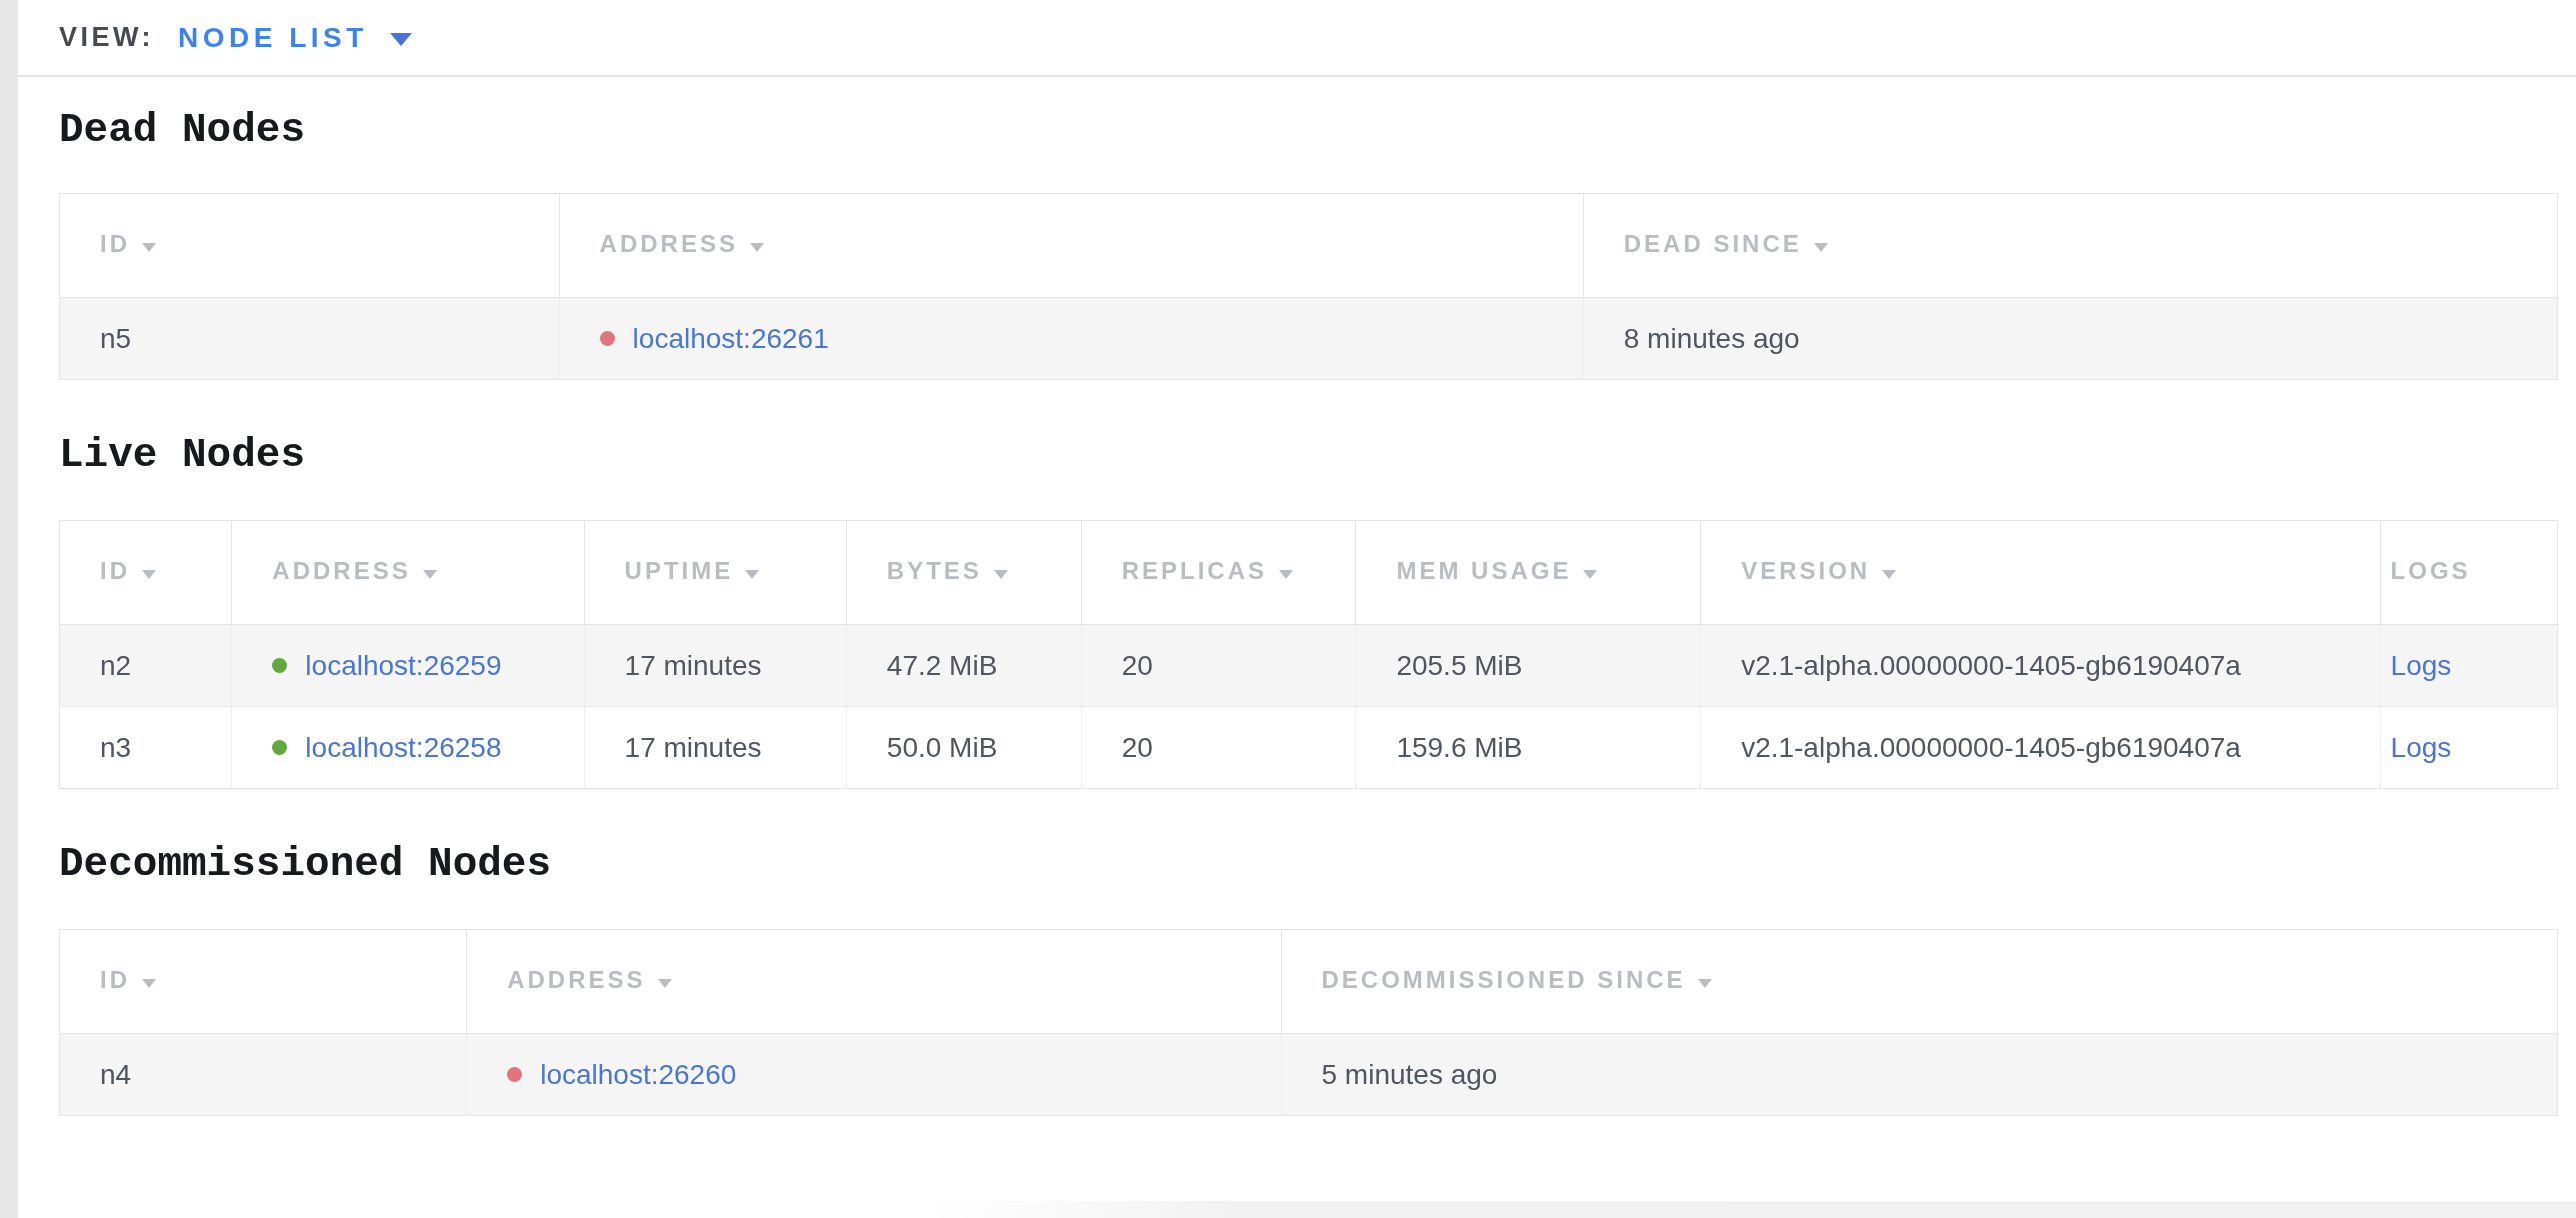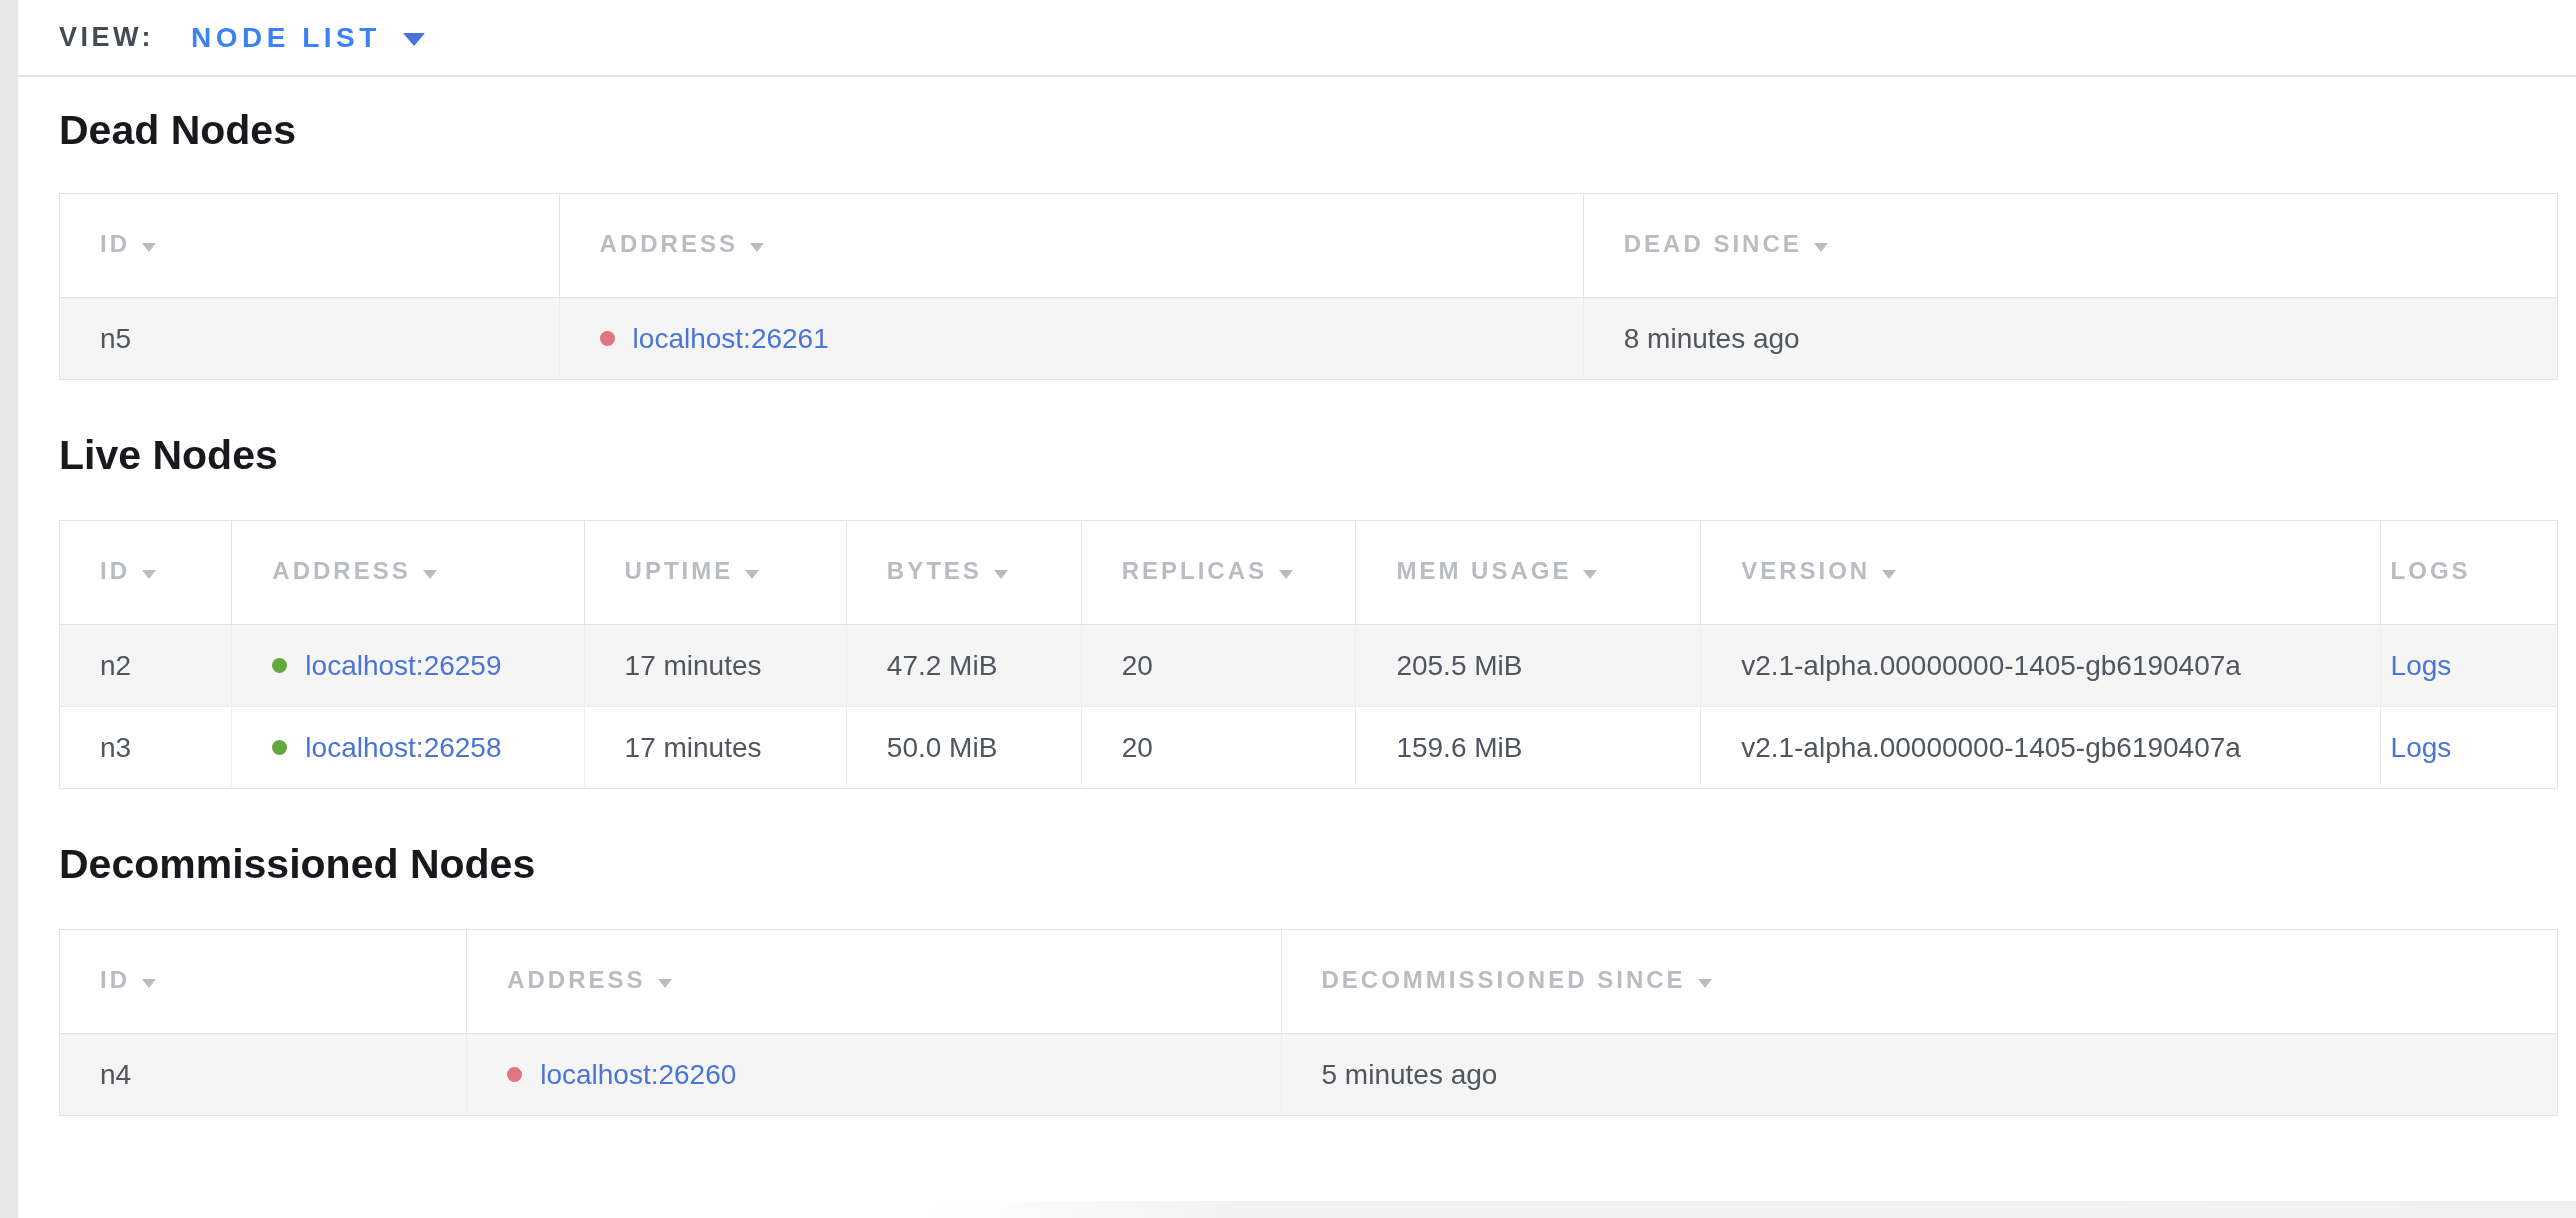--- a/index.html
+++ b/index.html
@@ -23,21 +23,21 @@
     background: linear-gradient(to right, #ffffff 0%, #ffffff 36%, #f2f2f3 48%, #f1f1f2 100%);
     z-index: 1;
   }
   
   .topbar {
     height: 77px;
     background: #ffffff;
     border-bottom: 2px solid #e4e4e5;
     display: flex; align-items: center;
     padding-left: 59px;
-    position: relative; z-index: 2; gap: 13px;
+    position: relative; z-index: 2;
   }
   .view-label {
     font-size: 27px; font-weight: 600;
     letter-spacing: 3.5px;
     color: #464b53;
   }
   .view-select {
     display: flex; align-items: center;
     margin-left: 24px;
     cursor: pointer;
@@ -57,20 +57,21 @@
     margin-left: 22px;
     margin-top: 4px;
   }
   
   main { padding: 0 18px 0 59px; position: relative; z-index: 2; }
   h2.section-title {
     font-size: 41px; line-height: 46px;
     font-weight: 700;
     color: #17191d;
     margin: 52px 0 42px 0;
+    font-family: Liberation Mono, monospace;
   }
   section.first h2.section-title { margin-top: 30px; margin-bottom: 40px; }
 
   table.node-table {
     width: 100%;
     border-collapse: collapse;
     background: #ffffff;
     border: 1px solid #e3e4e5;
     table-layout: fixed;
   }

